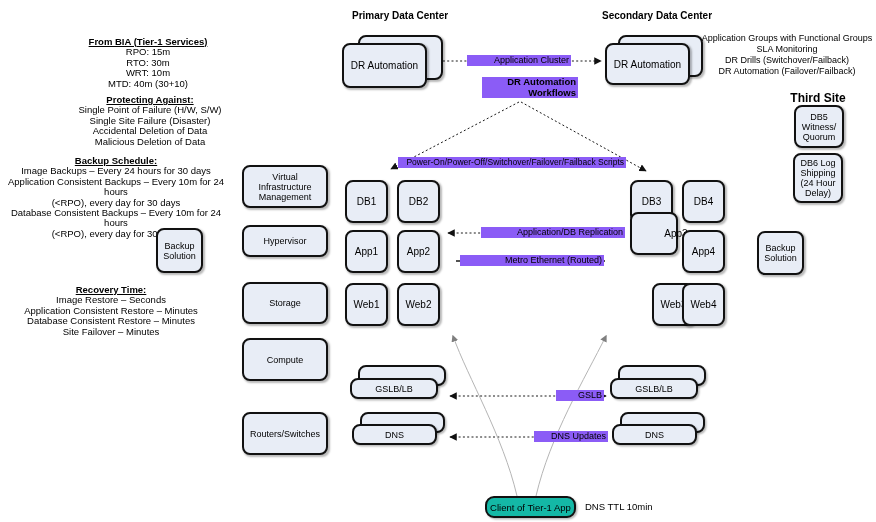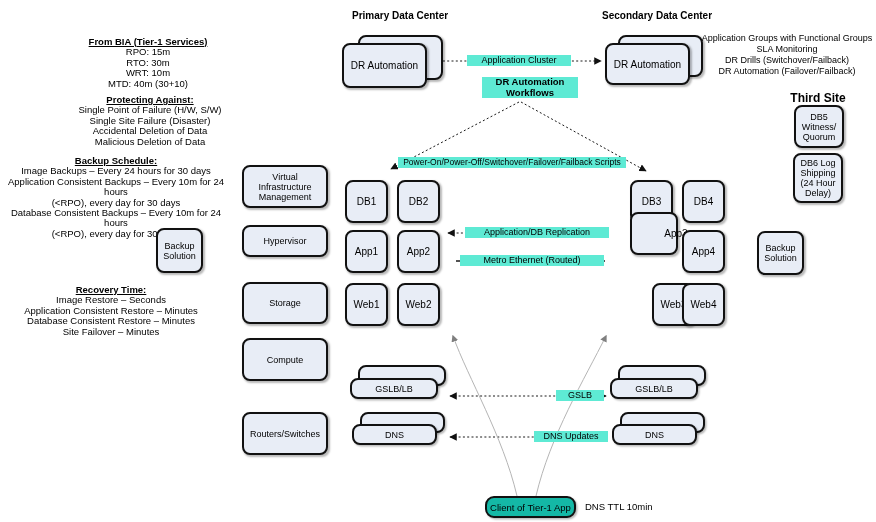--- a/index.html
+++ b/index.html
@@ -7,21 +7,21 @@
           font-family:"Liberation Sans",sans-serif;color:#000;overflow:hidden;}
   .abs{position:absolute;}
   .box{position:absolute;background:#e8edf6;border:2px solid #111;border-radius:8px;
        display:flex;flex-direction:column;align-items:center;justify-content:center;
        text-align:center;font-size:10px;line-height:11px;box-sizing:border-box;
        box-shadow:1.5px 1.5px 2px rgba(0,0,0,0.28);z-index:2;}
   .hdr{font-weight:bold;font-size:10px;white-space:nowrap;}
   .tblock{position:absolute;text-align:center;font-size:9.5px;line-height:10.4px;}
   .tblock .t{font-weight:bold;text-decoration:underline;}
   .boldline{position:absolute;text-align:center;font-weight:bold;font-size:9.5px;}
-  .linelabel{position:absolute;background:#5eead4;text-align:center;font-size:9px;
+  .linelabel{position:absolute;background:#8b5cf6;text-align:right;font-size:9px;
              line-height:11px;white-space:nowrap;z-index:3;padding:0 2px;}
   .overlay{position:absolute;left:0;top:0;z-index:1;}
   .dot{stroke:#1a1a1a;stroke-width:1;fill:none;stroke-dasharray:2 2.3;}
   .solid{stroke:#1a1a1a;stroke-width:1.4;fill:none;}
   .curve{stroke:#b5b5b5;stroke-width:1;fill:none;}
   .small{font-size:9px;line-height:10px;}
   .client{background:#14b8a6;border-radius:9px;font-size:9.5px;}
 </style>
 </head>
 <body>
@@ -142,21 +142,21 @@
 
   <div class="box small" style="left:156px;top:228px;width:47px;height:45px;padding:2px;">Backup Solution</div>
   <div class="box small" style="left:757px;top:231px;width:47px;height:44px;padding:2px;">Backup Solution</div>
 
   <div class="linelabel" style="left:467px;top:55px;width:100px;">Application Cluster</div>
   <div class="linelabel" style="left:482px;top:77px;width:92px;font-weight:bold;font-size:9.5px;line-height:10.5px;">
     <div>DR Automation</div>
     <div>Workflows</div>
   </div>
   <div class="linelabel" style="left:398px;top:157px;width:224px;font-size:8.5px;">Power-On/Power-Off/Switchover/Failover/Failback Scripts</div>
-  <div class="linelabel" style="left:465px;top:227px;width:140px;">Application/DB Replication</div>
+  <div class="linelabel" style="left:481px;top:227px;width:140px;">Application/DB Replication</div>
   <div class="linelabel" style="left:460px;top:255px;width:140px;">Metro Ethernet (Routed)</div>
   <div class="linelabel" style="left:556px;top:390px;width:44px;">GSLB</div>
   <div class="linelabel" style="left:534px;top:431px;width:70px;">DNS Updates</div>
 
   <div class="box client" style="left:485px;top:496px;width:91px;height:22px;">Client of Tier-1 App</div>
   <div class="abs" style="left:585px;top:501px;font-size:9.5px;">DNS TTL 10min</div>
 
 </div>
 
 </body></html>

